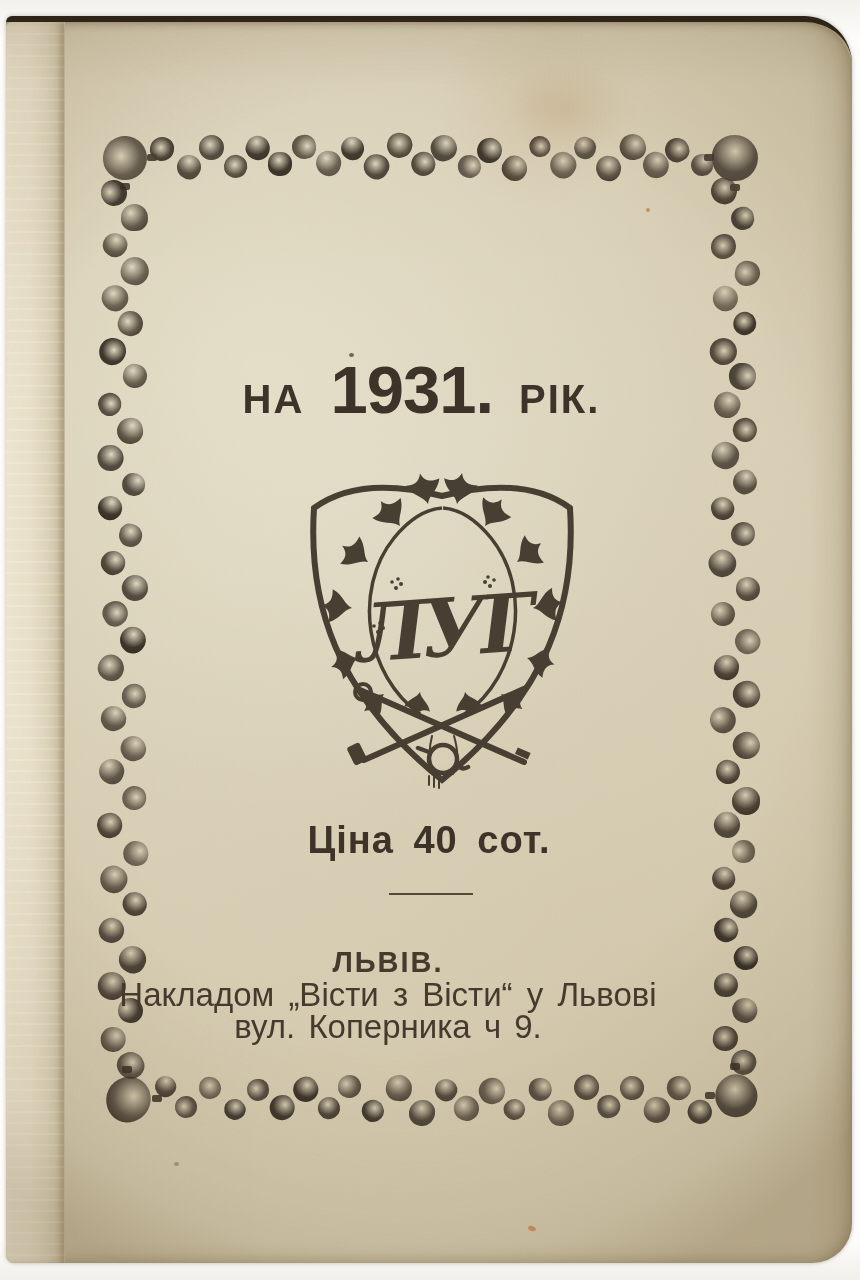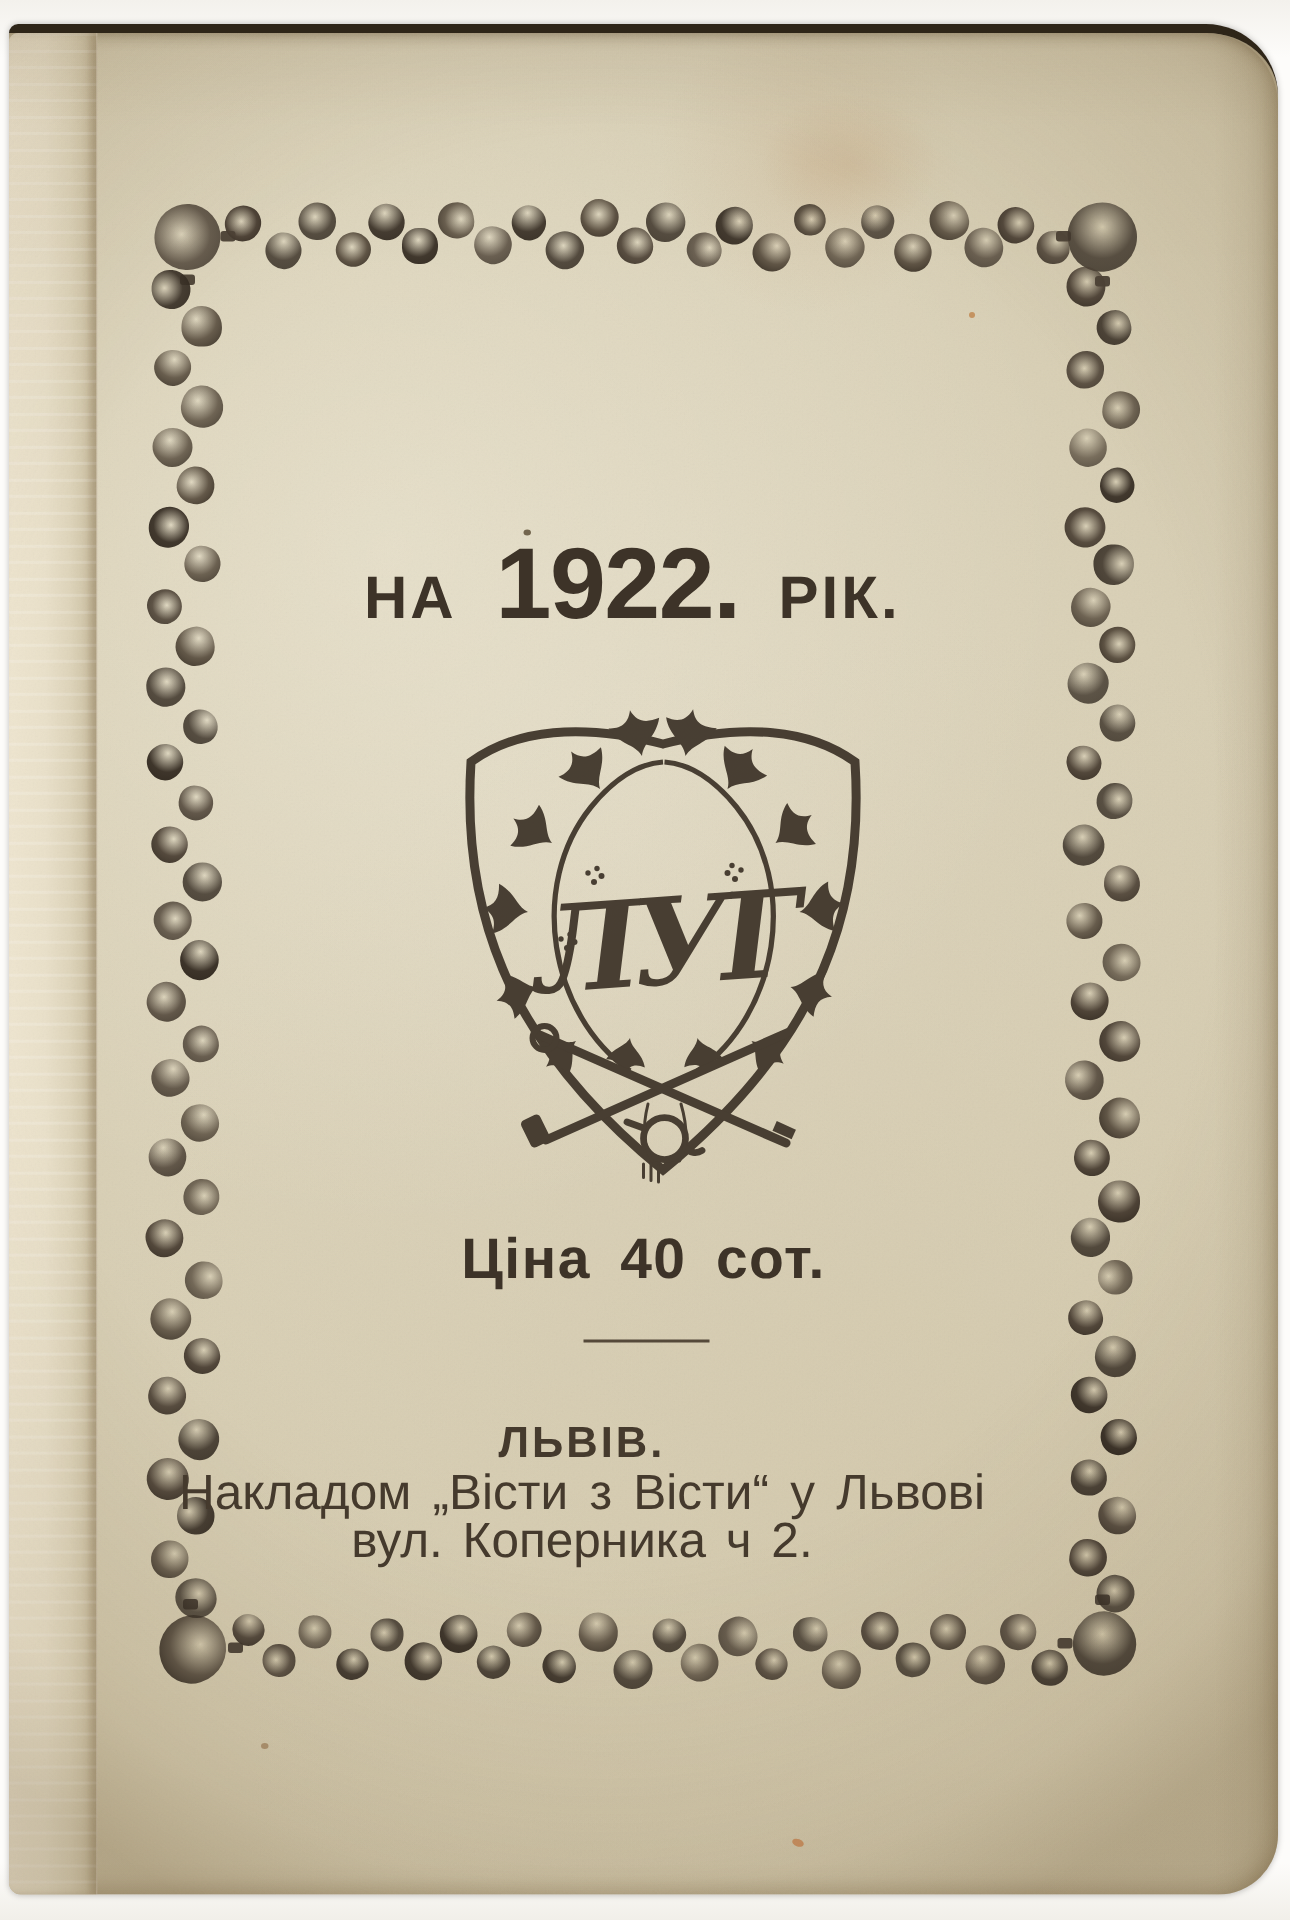--- a/index.html
+++ b/index.html
@@ -223,21 +223,21 @@
       <span class="bdot" style="left: 726.232px; top: 976.408px; width: 25.3982px; height: 25.3982px; background: radial-gradient(circle at 30.5587% 33.0606%, rgba(148, 137, 119, 0), rgb(76, 65, 53) 55%, rgb(44, 36, 27) 105%); border-radius: 48.7547% 48.7773% 51.0232% 46.4053%; opacity: 0.90373; transform: rotate(78deg);"></span>
       <span class="bdot" style="left: 94.8706px; top: 1004.58px; width: 24.6823px; height: 24.6823px; background: radial-gradient(circle at 36.222% 36.2575%, rgba(148, 137, 119, 0), rgb(93, 82, 67) 55%, rgb(44, 36, 27) 105%); border-radius: 48.9066% 51.7259% 47.6505% 49.9269%; opacity: 0.921729; transform: rotate(85deg);"></span>
       <span class="bdot" style="left: 706.675px; top: 1004.05px; width: 24.522px; height: 24.522px; background: radial-gradient(circle at 44.2087% 43.5353%, rgba(148, 137, 119, 0), rgb(76, 65, 53) 55%, rgb(44, 36, 27) 105%); border-radius: 48.1727% 50.4305% 50.8384% 46.5119%; opacity: 0.970111; transform: rotate(10deg);"></span>
       <span class="bdot" style="left: 110.544px; top: 1030.29px; width: 27.2763px; height: 27.2763px; background: radial-gradient(circle at 41.7411% 39.6306%, rgba(148, 137, 119, 0), rgb(58, 49, 39) 55%, rgb(44, 36, 27) 105%); border-radius: 52.9318% 48.0065% 53.9357% 46.5855%; opacity: 0.786966; transform: rotate(68deg);"></span>
       <span class="bdot" style="left: 724.784px; top: 1028.15px; width: 25.0453px; height: 25.0453px; background: radial-gradient(circle at 43.7742% 44.3221%, rgba(148, 137, 119, 0), rgb(58, 49, 39) 55%, rgb(44, 36, 27) 105%); border-radius: 51.5321% 48.5868% 53.1244% 52.5173%; opacity: 0.803377; transform: rotate(27deg);"></span>
     </div>
 
 
   <div class="year-row">
     <span class="small">на</span>
-    <span class="big">1922.</span>
+    <span class="big">1931.</span>
     <span class="small">рік.</span>
   </div>
 
   <svg class="emblem" viewBox="0 0 285 328" xmlns="http://www.w3.org/2000/svg">
     <defs>
       <path id="leaf" d="M0,0 C-2,-6 -9,-7 -12,-15 C-7,-14 -3,-15 -1,-21 C1,-15 5,-14 11,-15 C8,-7 2,-6 0,0 Z"></path>
       <g id="sprig">
         <circle r="2"></circle>
           <circle cx="5" cy="-4" r="2"></circle>
           <circle cx="-4" cy="-6" r="1.8"></circle>
@@ -295,16 +295,16 @@
   <div class="rule"></div>
 
   <div class="imprint">
     <div class="city">
         <span>ЛЬВІВ.</span>
       </div>
     <div class="publisher">
         <span>Накладом „Вісти з Вісти“ у Львові</span>
       </div>
     <div class="address">
-        <span>вул. Коперника ч 2.</span>
+        <span>вул. Коперника ч 9.</span>
       </div>
   </div>
 </div>
 
 </body></html>

